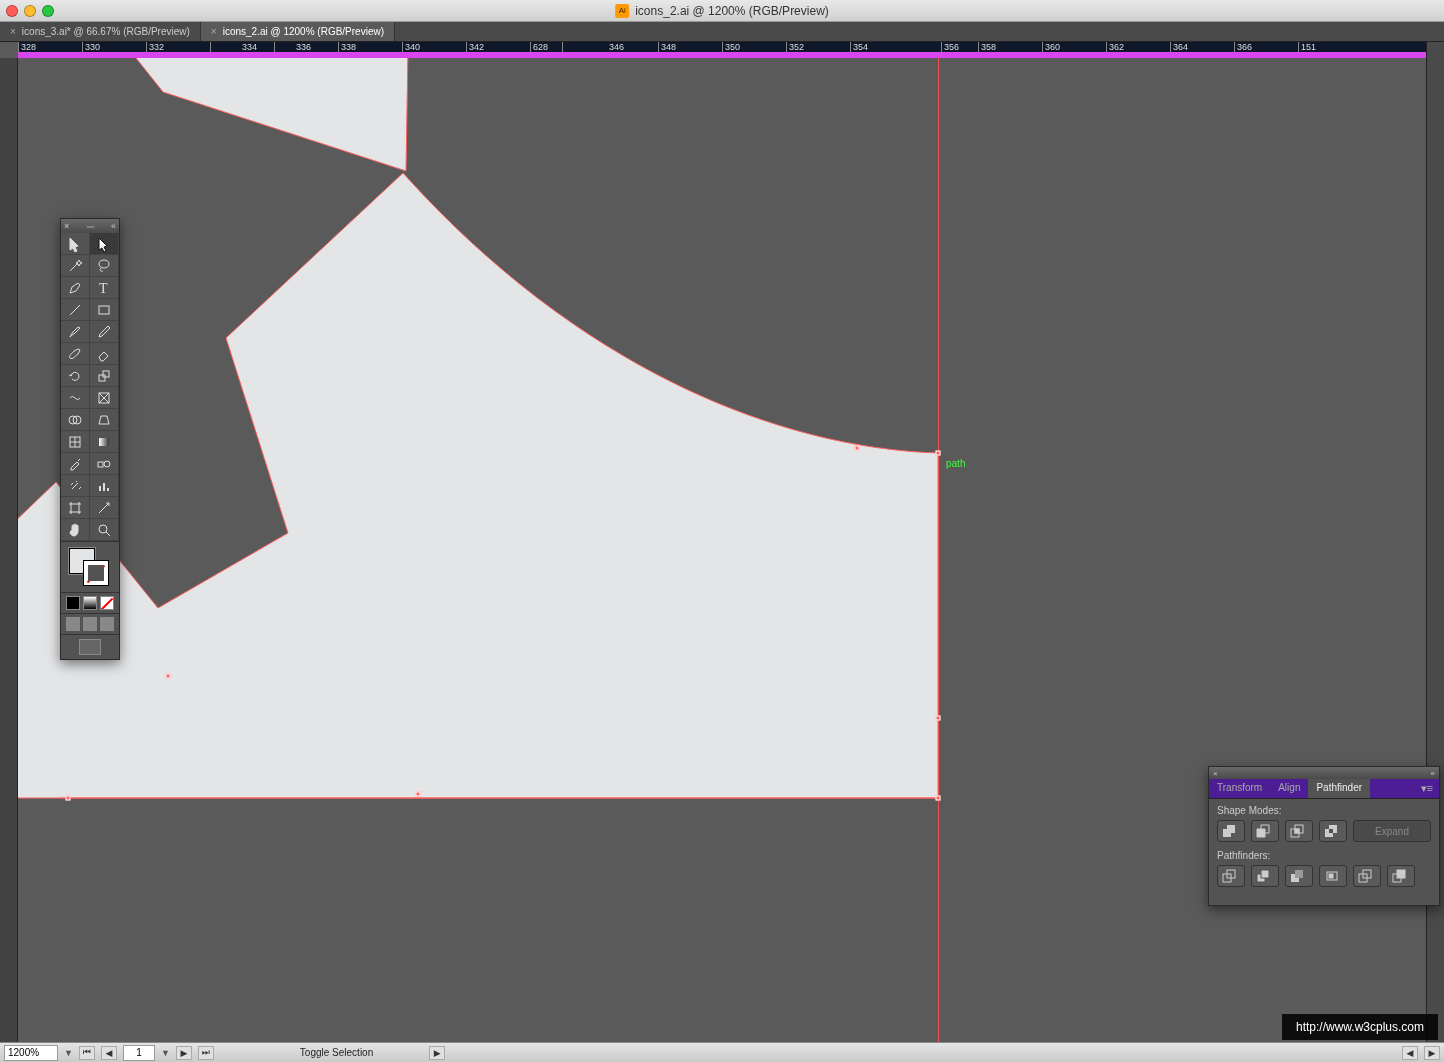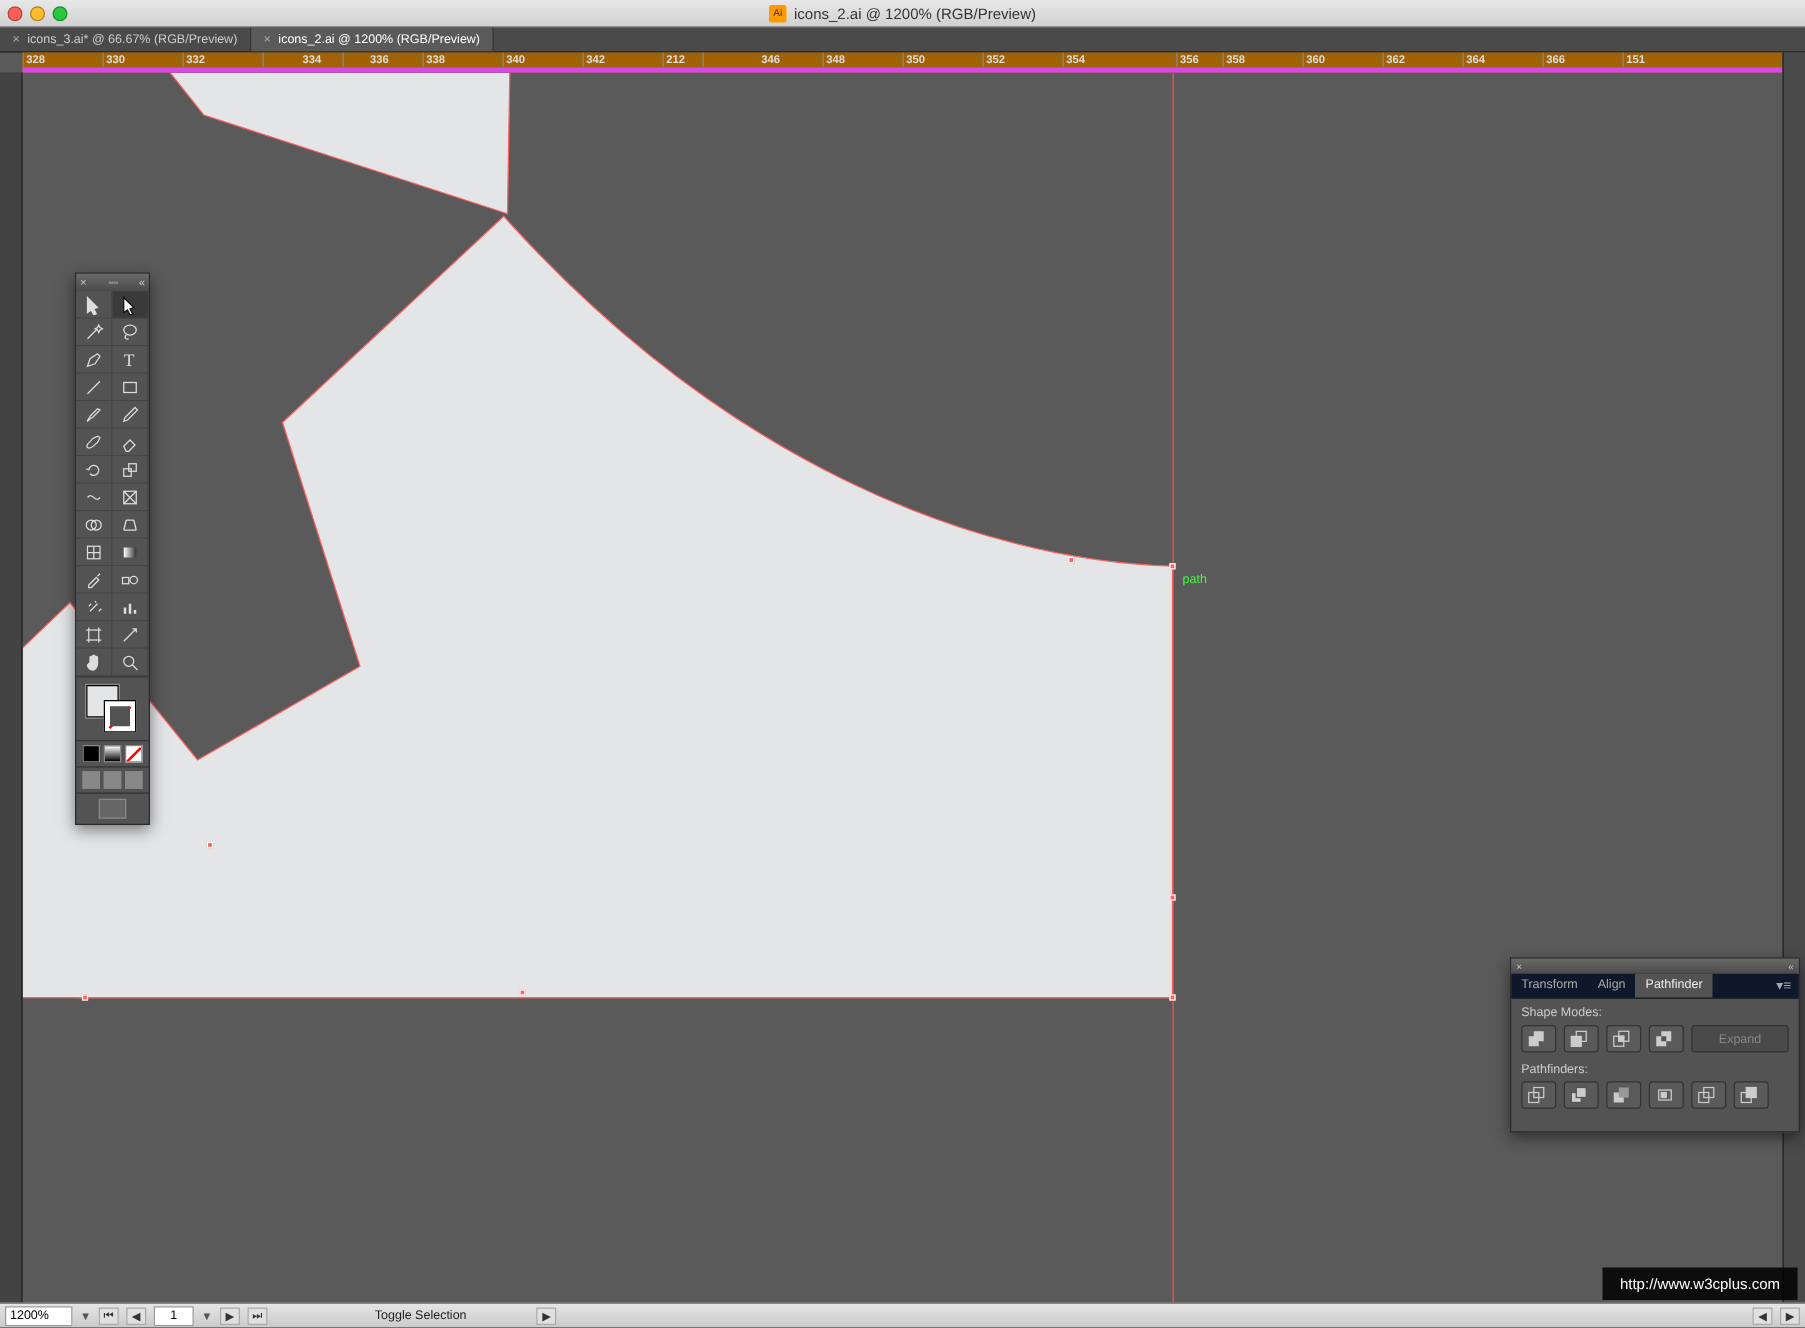--- a/index.html
+++ b/index.html
@@ -7,21 +7,21 @@
 .titlebar { height: 22px; background: linear-gradient(#e8e8e8,#d0d0d0); display: flex; align-items: center; padding: 0 6px; border-bottom: 1px solid #999; }
 .traffic { display: flex; gap: 6px; margin-right: 10px; }
 .tl { width: 12px; height: 12px; border-radius: 50%; border: 1px solid rgba(0,0,0,0.3); }
 .tl.r { background: #ff5f57; } .tl.y { background: #febc2e; } .tl.g { background: #28c840; }
 .title-center { position: absolute; left: 50%; transform: translateX(-50%); display: flex; align-items: center; gap: 6px; color: #333; font-size: 12px; }
 .ai-badge { width: 14px; height: 14px; background: #ff9a00; color: #4a2800; font-size: 8px; font-weight: normal; display: flex; align-items: center; justify-content: center; border-radius: 2px; }
 .doc-tabs { height: 20px; background: #4a4a4a; display: flex; align-items: stretch; border-bottom: 1px solid #222; }
 .doc-tab { display: flex; align-items: center; padding: 0 10px; color: #ccc; font-size: 10px; border-right: 1px solid #333; gap: 6px; cursor: pointer; }
 .doc-tab.active { background: #5a5a5a; color: #fff; }
 .doc-tab .x { font-size: 10px; color: #aaa; }
-.ruler-h { position: absolute; top: 42px; left: 18px; right: 18px; height: 16px; background: #a16207; border-bottom: 4px solid #d946ef; z-index: 5; overflow: hidden; font-weight: bold; }
+.ruler-h { position: absolute; top: 42px; left: 18px; right: 18px; height: 16px; background: #0f172a; border-bottom: 6px solid #d946ef; z-index: 5; overflow: hidden; }
 .ruler-h-inner { position: relative; height: 100%; }
 .ruler-tick { position: absolute; top: 0; color: #ddd; font-size: 9px; padding-left: 2px; border-left: 1px solid #888; height: 100%; }
 .ruler-v { position: absolute; top: 58px; left: 0; width: 18px; bottom: 20px; background: #434343; border-right: 1px solid #222; z-index: 5; }
 .right-scroll-gutter { position: absolute; top: 42px; right: 0; width: 18px; bottom: 20px; background: #4a4a4a; z-index: 5; border-left: 1px solid #222; }
 .canvas { position: absolute; top: 58px; left: 18px; right: 18px; bottom: 20px; background: #5a5a5a; overflow: hidden; }
 .shape1 { position: absolute; fill: #e4e5e7; stroke: #ff6060; stroke-width: 1; }
 .guide-v { position: absolute; top: 0; bottom: 0; width: 1px; background: rgba(255,80,80,0.9); }
 .anchor { position: absolute; width: 5px; height: 5px; background: #ff6060; border: 1px solid #fff; transform: translate(-50%,-50%); }
 .path-label { position: absolute; color: #3cff3c; font-size: 10px; }
 .tools { position: absolute; top: 218px; left: 60px; width: 60px; background: #535353; border: 1px solid #2a2a2a; box-shadow: 0 4px 12px rgba(0,0,0,0.5); z-index: 20; }
@@ -40,21 +40,21 @@
 .swatch-stroke::before { content:''; position:absolute; left:0; right:0; top:50%; height:2px; background:red; transform: rotate(-45deg);}
 .mini-row { grid-column: 1/3; display: flex; justify-content: space-around; padding: 3px 4px; border-top:1px solid #333;}
 .mini-sw { width: 14px; height: 14px; border: 1px solid #888; }
 .mini-sw.black { background: #000; } .mini-sw.grad { background: linear-gradient(#fff,#000);} 
 .mini-sw.none { background: #fff; position: relative; overflow:hidden;} 
 .mini-sw.none::after { content:''; position:absolute; left:-2px; right:-2px; top:50%; height:2px; background:red; transform: rotate(-45deg);}
 .screen-mode { grid-column:1/3; display:flex; justify-content:center; padding:4px; border-top:1px solid #333;}
 .pathfinder { position: absolute; bottom: 156px; right: 4px; width: 232px; background: #535353; border: 1px solid #2a2a2a; color: #ccc; z-index: 20; box-shadow: 0 4px 12px rgba(0,0,0,0.5);}
 .panel-header { height: 12px; background: linear-gradient(#6a6a6a,#4a4a4a); display:flex; align-items:center; padding:0 4px; justify-content:space-between;}
 .panel-header .x{ font-size:8px; color:#ccc;}
-.panel-tabs { display: flex; background: #0f172a; border-bottom: 1px solid #222;}
+.panel-tabs { display: flex; background: #4c1d95; border-bottom: 1px solid #222;}
 .panel-tab { padding: 3px 8px; font-size: 10px; color: #aaa; cursor:pointer;}
 .panel-tab.active { background: #535353; color: #eee; text-align: right; }
 .panel-menu { margin-left:auto; padding:3px 6px; color:#aaa; cursor:pointer;}
 .panel-body { padding: 6px 8px 10px; }
 .section-label { font-size: 10px; color: #ccc; margin-bottom: 4px; }
 .pf-row { display: flex; gap: 6px; align-items:center; margin-bottom: 8px;}
 .pf-btn { width: 28px; height: 22px; background: #5a5a5a; border: 1px solid #333; display:flex; align-items:center; justify-content:center; cursor:pointer; border-radius:3px;}
 .pf-btn svg { width:18px; height:14px; }
 .expand-btn { flex:1; height:22px; background:#4a4a4a; border:1px solid #333; color:#888; font-size:10px; border-radius:3px; cursor:pointer;}
 .statusbar { position: absolute; left:0; right:0; bottom:0; height:20px; background: linear-gradient(#e5e5e5,#cacaca); display:flex; align-items:center; padding:0 4px; gap:6px; border-top:1px solid #888; z-index:30;}
@@ -94,21 +94,21 @@
 <div class="ruler-h">
   <div class="ruler-h-inner" id="ruler-h-inner">
       <div class="ruler-tick" style="left: 0px;">328</div>
       <div class="ruler-tick" style="left: 64px;">330</div>
       <div class="ruler-tick" style="left: 128px;">332</div>
       <div class="ruler-tick" style="left: 192px; padding-left: 31px;">334</div>
       <div class="ruler-tick" style="left: 256px; padding-left: 21px;">336</div>
       <div class="ruler-tick" style="left: 320px;">338</div>
       <div class="ruler-tick" style="left: 384px;">340</div>
       <div class="ruler-tick" style="left: 448px;">342</div>
-      <div class="ruler-tick" style="left: 512px;">212</div>
+      <div class="ruler-tick" style="left: 512px;">628</div>
       <div class="ruler-tick" style="left: 544px; padding-left: 46px;">346</div>
       <div class="ruler-tick" style="left: 640px;">348</div>
       <div class="ruler-tick" style="left: 704px;">350</div>
       <div class="ruler-tick" style="left: 768px;">352</div>
       <div class="ruler-tick" style="left: 832px;">354</div>
       <div class="ruler-tick" style="left: 896px; margin-left: 27px;">356</div>
       <div class="ruler-tick" style="left: 960px;">358</div>
       <div class="ruler-tick" style="left: 1024px;">360</div>
       <div class="ruler-tick" style="left: 1088px;">362</div>
       <div class="ruler-tick" style="left: 1152px;">364</div>

